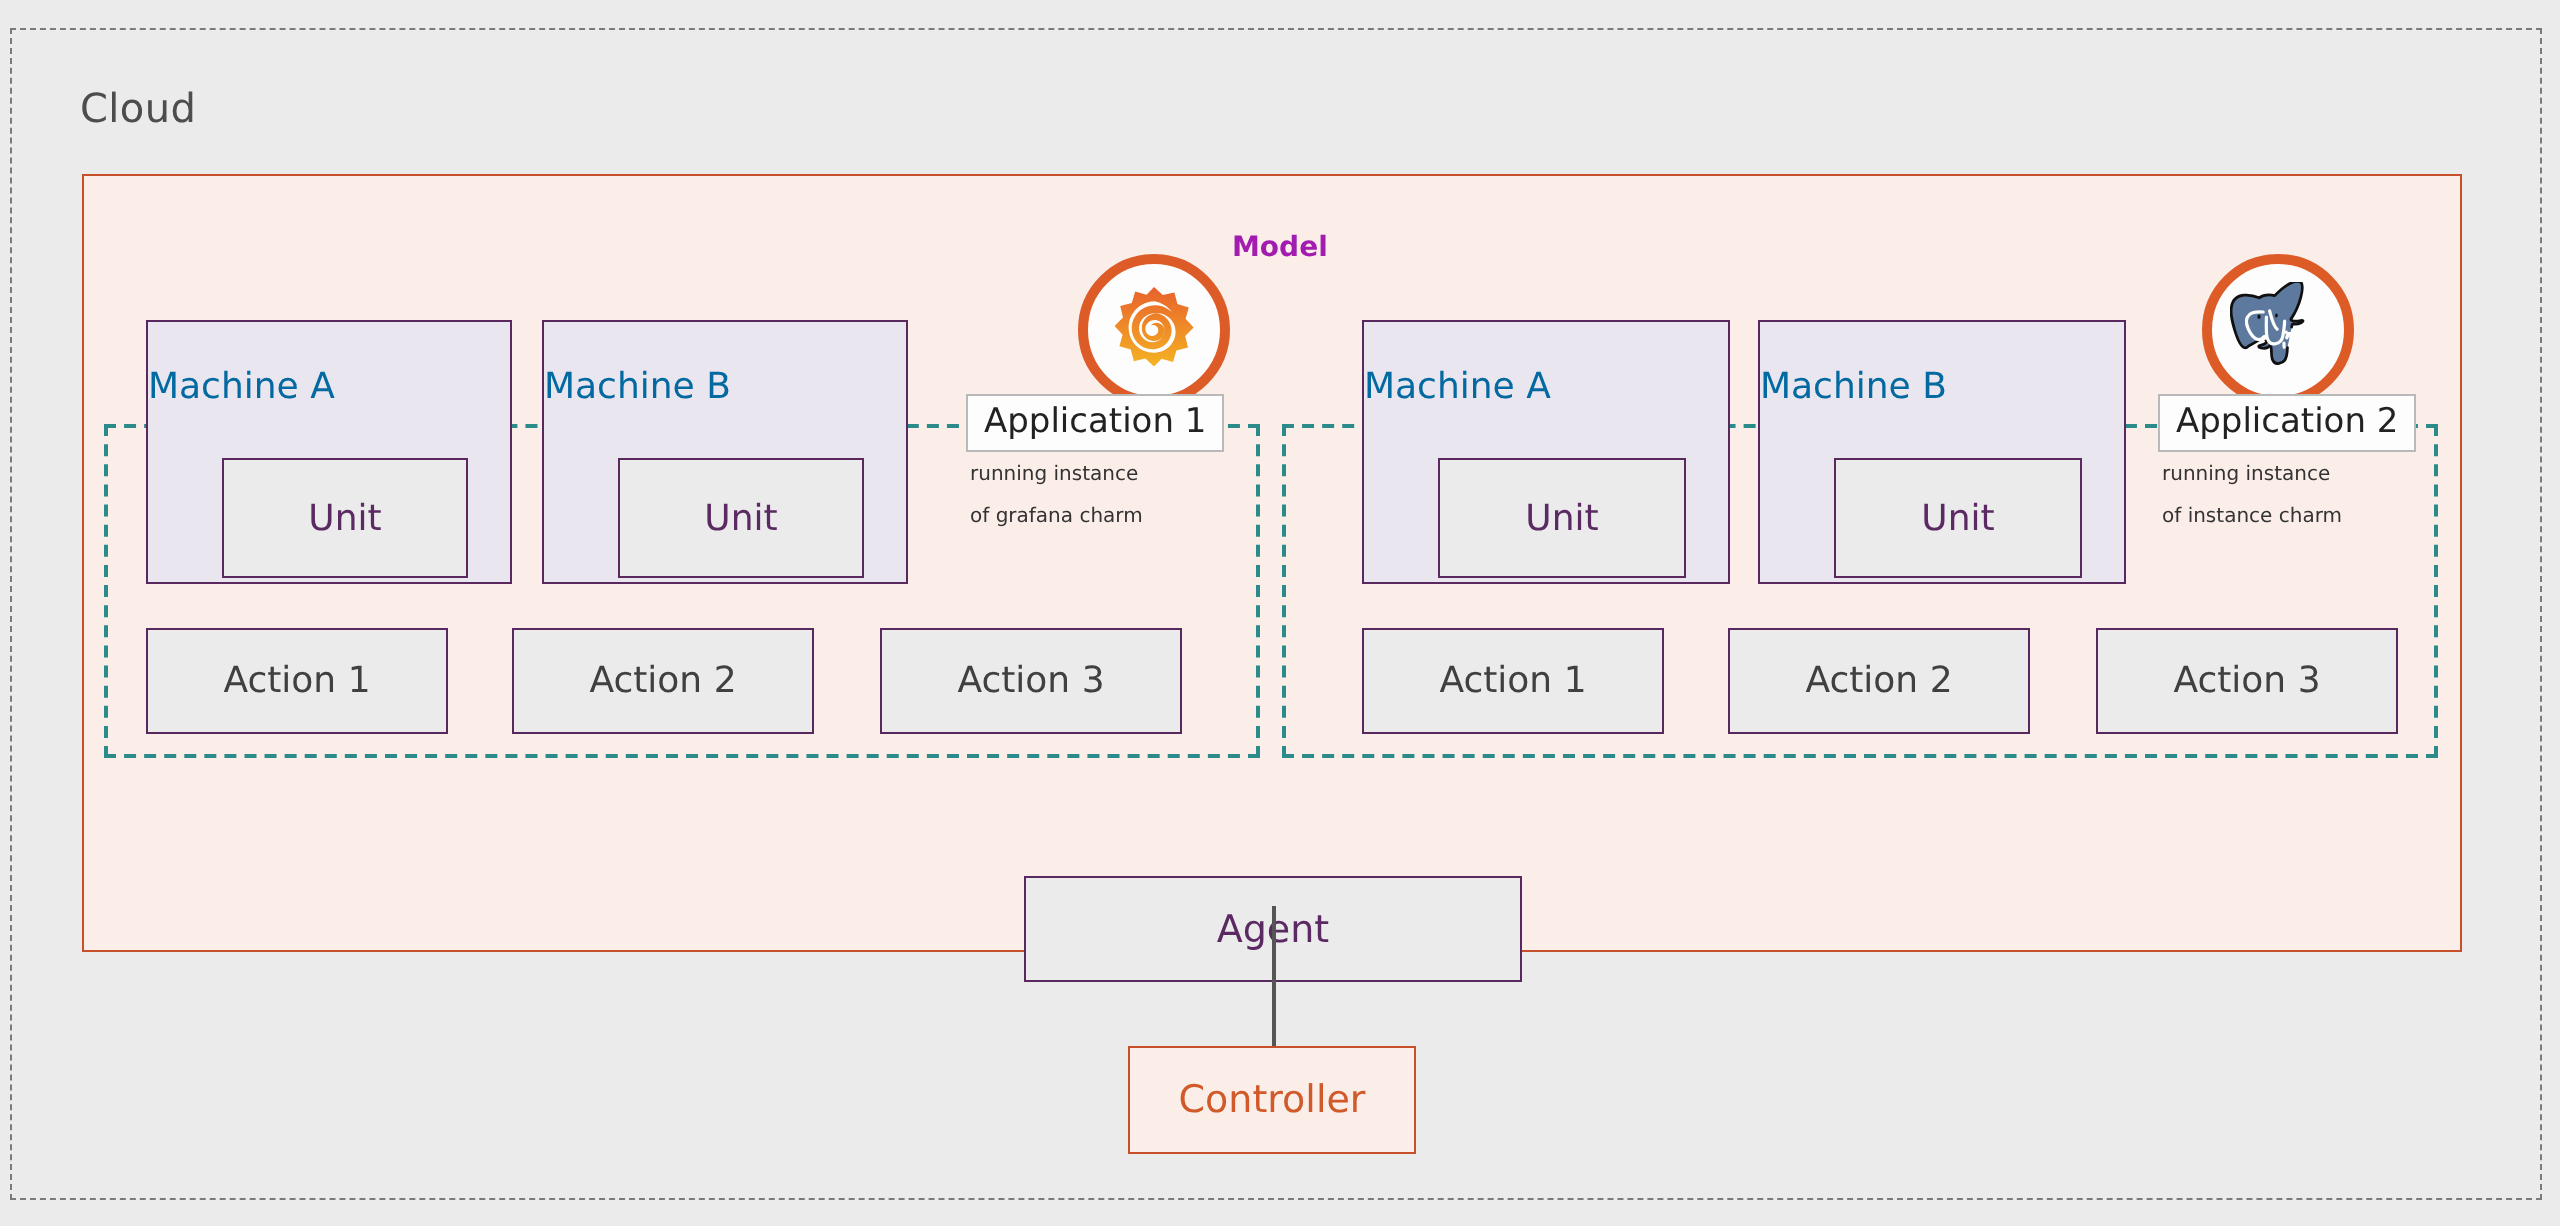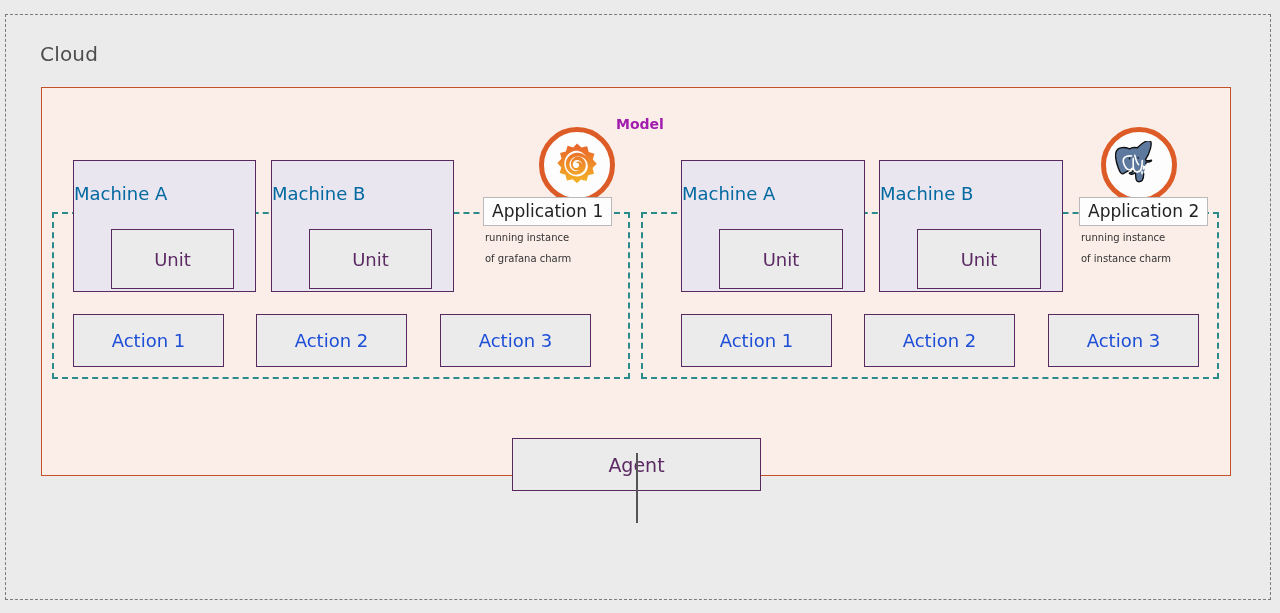--- a/index.html
+++ b/index.html
@@ -115,21 +115,21 @@
     position: absolute;
     top: 314px;
     height: 53px;
     background: #ebebeb;
     border: 1.5px solid #59285e;
     box-sizing: border-box;
     display: flex;
     align-items: center;
     justify-content: center;
     font-size: 18px;
-    color: #1d4ed8;
+    color: #404040;
   }
   .action.a1 { left: 73px;  width: 151px; }
   .action.a2 { left: 256px; width: 151px; }
   .action.a3 { left: 440px; width: 151px; }
   .action.b1 { left: 681px; width: 151px; }
   .action.b2 { left: 864px; width: 151px; }
   .action.b3 { left: 1048px; width: 151px; }
 
   
   .app-group { position: absolute; }
@@ -302,14 +302,15 @@
     <div class="app-caption">
       <div>running instance</div>
       <div>of instance charm</div>
     </div>
   </div>
 
   <div class="agent">Agent</div>
 
   <div class="connector"></div>
 
+  <div class="controller">Controller</div>
 
 </div>
 
 </body></html>

